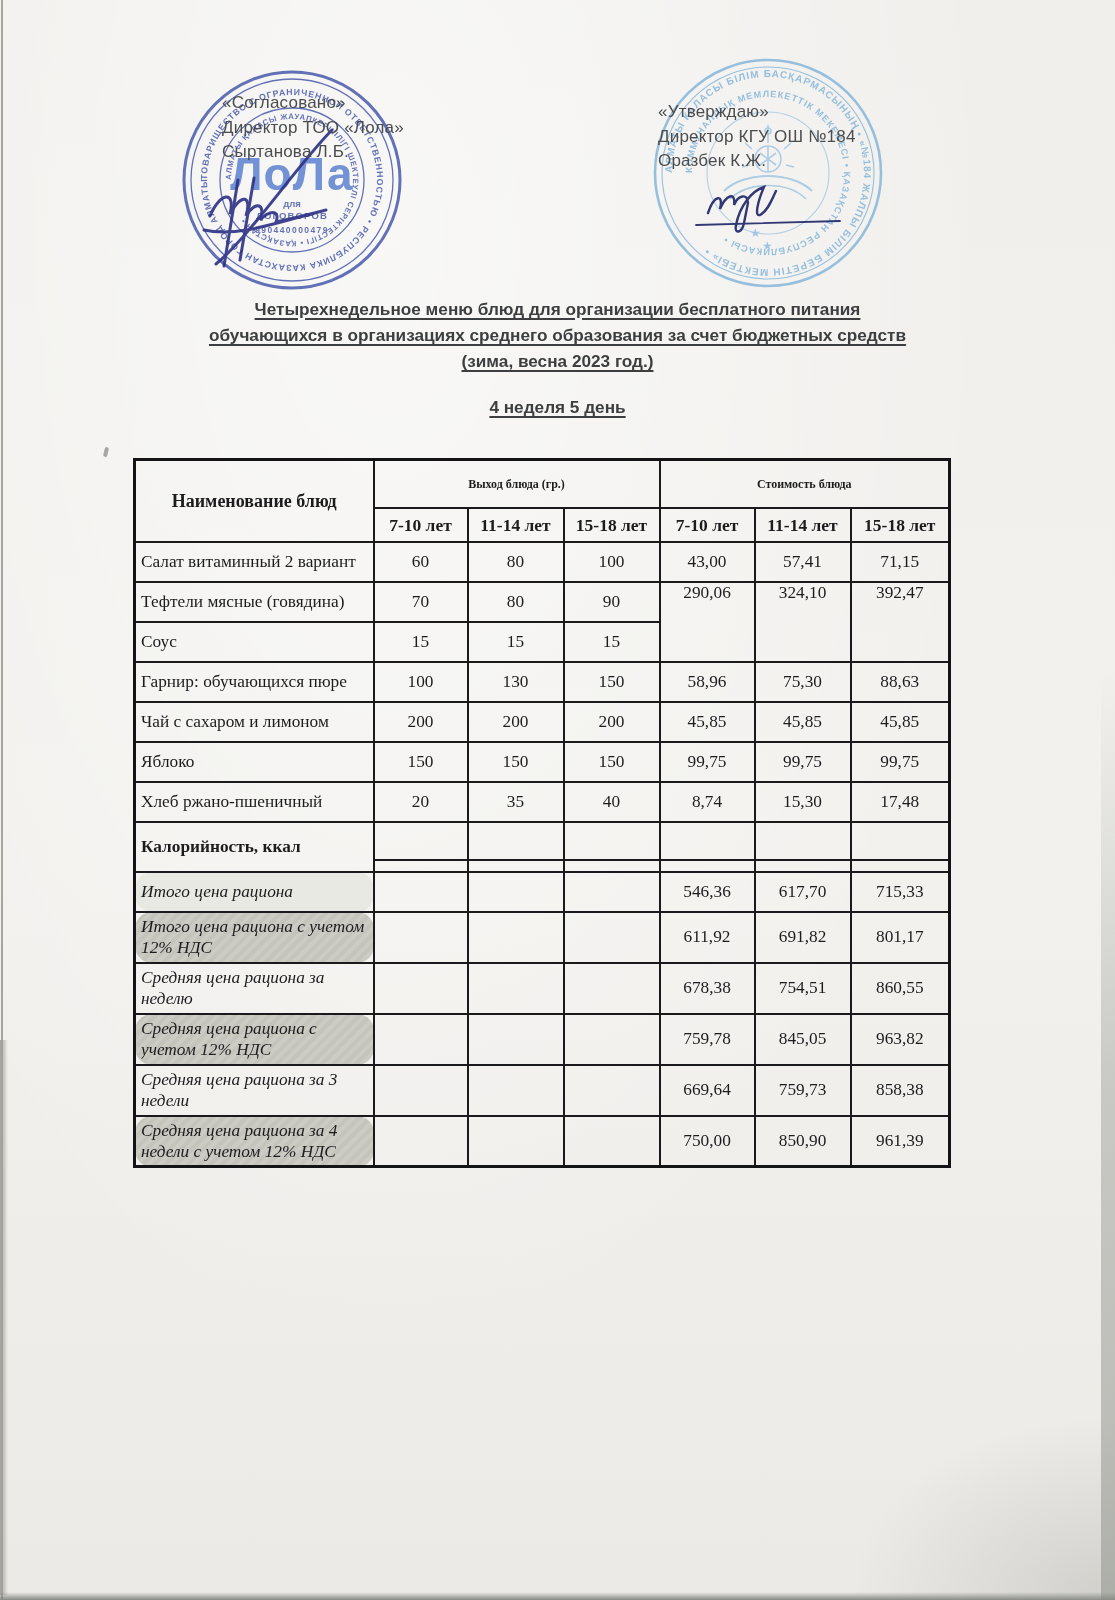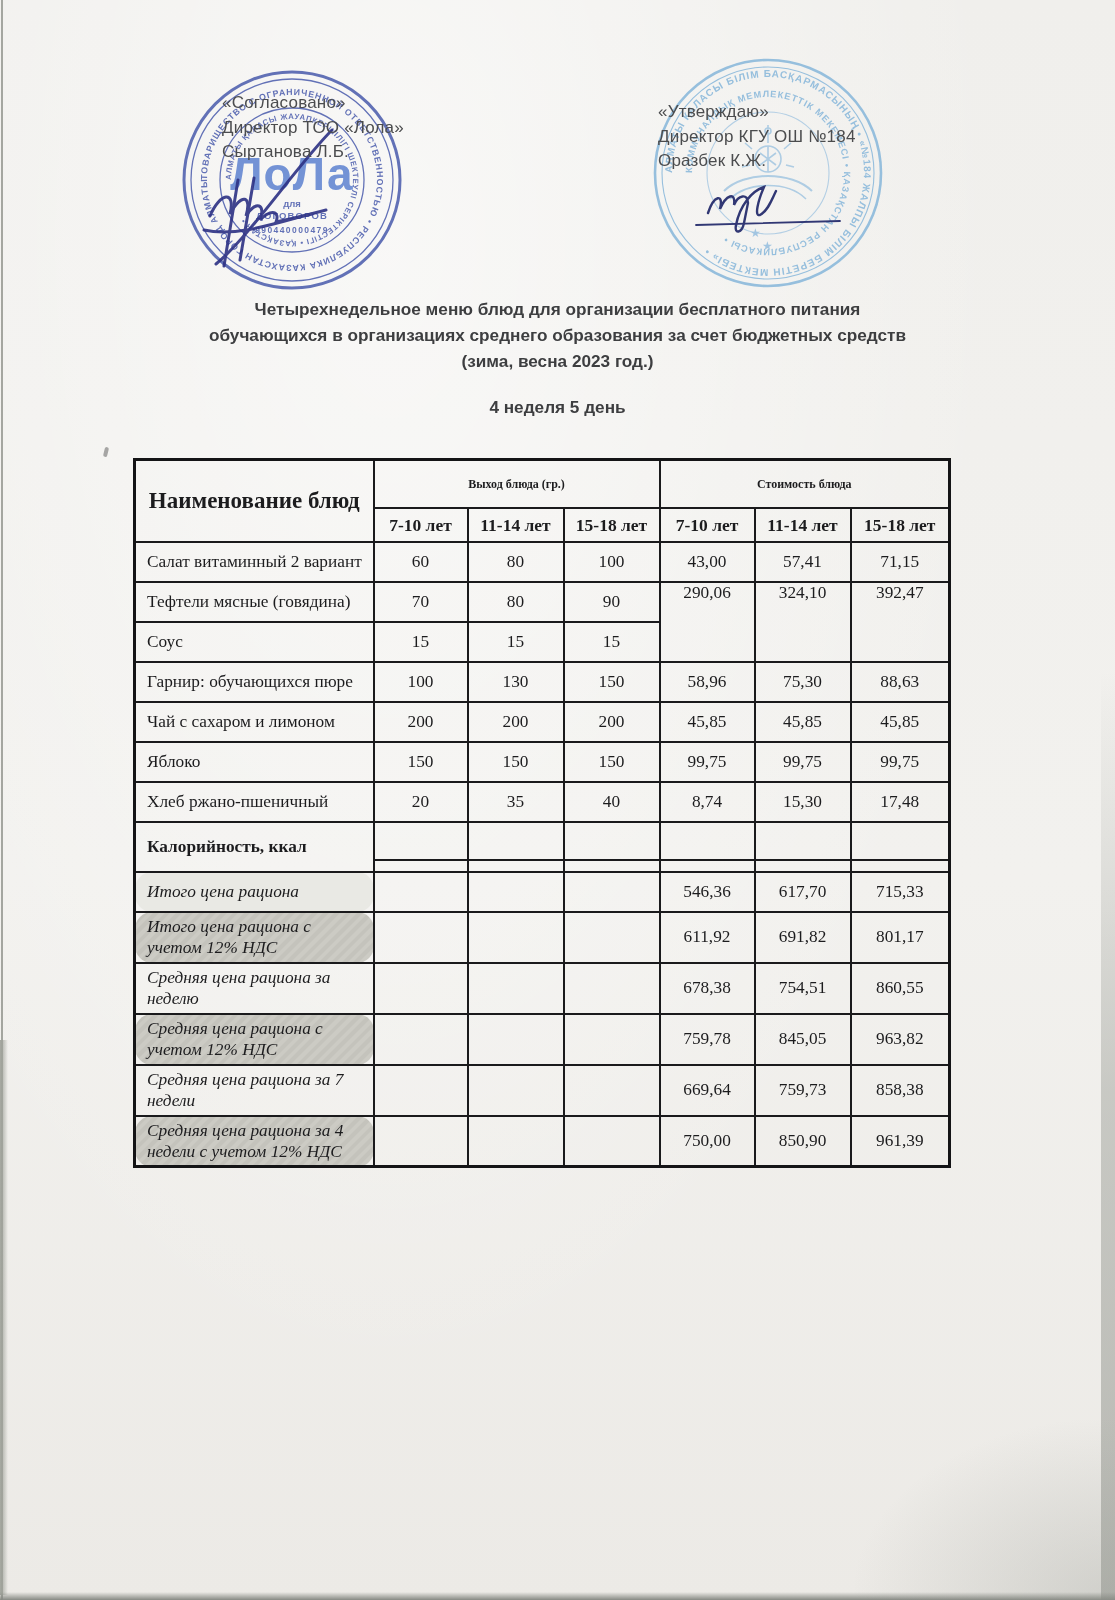--- a/index.html
+++ b/index.html
@@ -33,34 +33,34 @@
   .stamp-left{left:180px;top:68px;}
   .stamp-right{left:648px;top:53px;}
   .ring-text-left{fill:#4658ab;font-family:"Liberation Sans",sans-serif;font-weight:bold;}
   .ring-text-right{fill:#8fbbdc;font-family:"Liberation Sans",sans-serif;font-weight:bold;}
   .lola-name{fill:#5b80d0;font-family:"Liberation Sans",sans-serif;font-weight:bold;font-size:46px;letter-spacing:1px;}
   .lola-small{fill:#4658ab;font-family:"Liberation Sans",sans-serif;font-weight:bold;}
 
   
   .title{position:absolute;top:296px;left:0;width:100%;text-align:center;z-index:3;
     color:#3d3e40;font-weight:bold;font-size:17.2px;line-height:1.52;}
-  .title span, .subtitle span{text-underline-offset:3px;text-decoration-thickness:1.5px;}
+  .title span, .subtitle span{text-decoration:underline;text-underline-offset:3px;text-decoration-thickness:1.5px;}
   .subtitle{position:absolute;top:397px;left:0;width:100%;text-align:center;z-index:3;
     color:#3d3e40;font-weight:bold;font-size:17.2px;}
 
   
   table.menu{position:absolute;left:133px;top:458px;width:815px;z-index:3;
     border-collapse:collapse;table-layout:fixed;
     font-family:"Liberation Serif","DejaVu Serif",serif;color:#1c1c1e;
     border:3px solid #141416;}
   table.menu th, table.menu td{border:2px solid #1a1a1c;overflow:hidden;}
-  th.th-name{font-size:23px;font-weight:bold;height:44px;}
+  th.th-name{font-size:18px;font-weight:bold;height:44px;}
   th.th-group{font-size:12px;font-weight:bold;height:44px;}
   th.th-age{font-size:17.5px;font-weight:bold;height:30px;}
-  td.cell-name{text-align:left;padding:3px 6px 3px 11px;font-size:17.3px;line-height:1.24;height:32px;}
+  td.cell-name{text-align:left;padding:3px 6px 3px 5px;font-size:17.3px;line-height:1.24;height:32px;}
   td.cell-num{text-align:center;font-size:17.3px;padding:2px 3px;height:32px;}
   td.merged-cost{vertical-align:top;padding-top:0;}
   .calories{font-weight:bold;}
   .summary{font-weight:normal;font-style:italic;border-radius:17px;}
   .light{background:#e9e9e4;}
   .shaded{background:repeating-linear-gradient(135deg,#cccbc4 0 4px,#c4c3bc 4px 8px);}
   tr.thin-row td{height:10px;padding:0;}
 </style>
 </head>
 <body>
@@ -293,21 +293,21 @@
         <tr>
           <td class="cell-name summary shaded">Средняя цена рациона с учетом 12% НДС</td>
           <td class="cell-num"></td>
           <td class="cell-num"></td>
           <td class="cell-num"></td>
           <td class="cell-num">759,78</td>
           <td class="cell-num">845,05</td>
           <td class="cell-num">963,82</td>
         </tr>
         <tr>
-          <td class="cell-name summary">Средняя цена рациона за 7 недели</td>
+          <td class="cell-name summary">Средняя цена рациона за 3 недели</td>
           <td class="cell-num"></td>
           <td class="cell-num"></td>
           <td class="cell-num"></td>
           <td class="cell-num">669,64</td>
           <td class="cell-num">759,73</td>
           <td class="cell-num">858,38</td>
         </tr>
         <tr>
           <td class="cell-name summary shaded">Средняя цена рациона за 4 недели с учетом 12% НДС</td>
           <td class="cell-num"></td>

